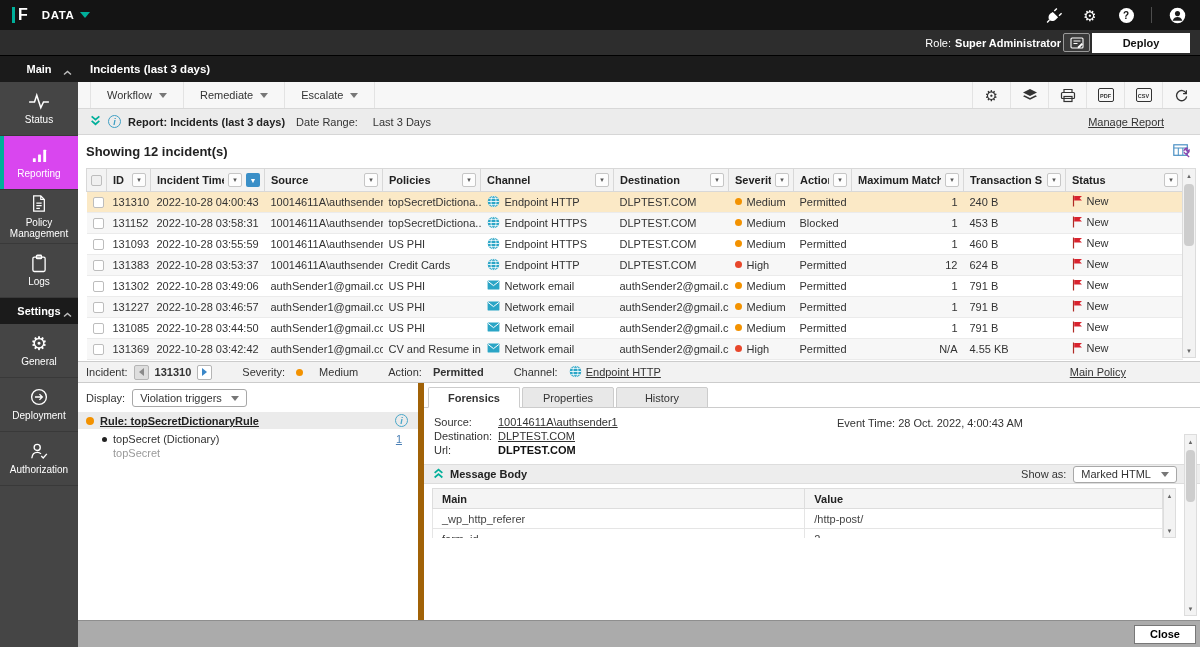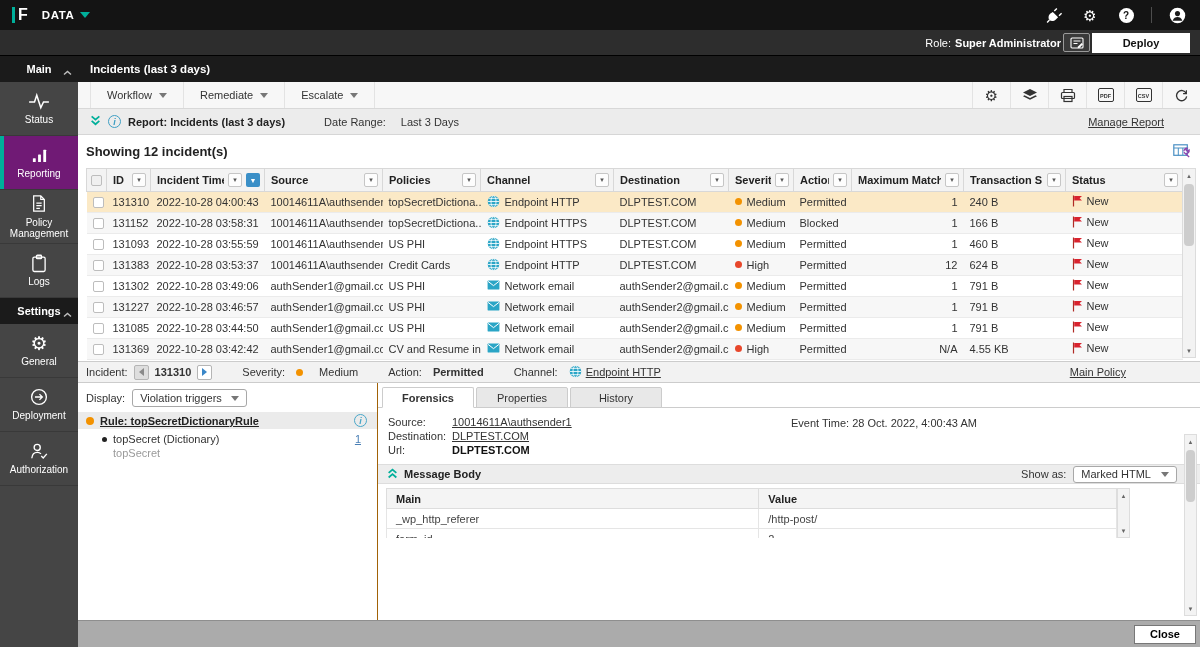--- a/index.html
+++ b/index.html
@@ -25,21 +25,21 @@
 .role-text b{margin-left:4px;}
 .note-btn{width:27px;height:19px;background:#3a3a3a;border:1px solid #9a9a9a;border-radius:2px;display:flex;align-items:center;justify-content:center;cursor:pointer;}
 .deploy-btn{min-width:98px;height:20px;background:#fff;border:1px solid #fff;color:#111;font-weight:bold;font-size:11px;cursor:pointer;font-family:inherit;}
 
 
 .shell{display:flex;height:591px;flex-shrink:0;}
 .sidebar{width:78px;background:#454545;display:flex;flex-direction:column;flex-shrink:0;}
 .sb-header{height:26px;background:#1b1b1b;color:#fff;font-weight:bold;font-size:11px;display:flex;align-items:center;justify-content:center;cursor:pointer;position:relative;flex-shrink:0;}
 .sb-header .chev{position:absolute;right:6px;top:10px;}
 .sb-item{height:54px;display:flex;flex-direction:column;align-items:center;justify-content:center;gap:3px;color:#fff;border-bottom:1px solid #393939;cursor:pointer;position:relative;flex-shrink:0;}
-.sb-item.active{background:#701a75;}
+.sb-item.active{background:#d946ef;}
 .sb-item.active::before{content:"";position:absolute;left:0;top:0;bottom:0;width:4px;background:#00af9a;}
 .sb-icon{height:20px;display:flex;align-items:center;justify-content:center;}
 .sb-gear{font-size:19px;color:#fff;line-height:1;}
 .sb-label{font-size:10px;text-align:center;line-height:1.15;padding:0 1px;}
 
 .content{flex:1;display:flex;flex-direction:column;background:#fff;min-width:0;}
 .page-title{height:26px;background:#1b1b1b;color:#fff;font-weight:bold;font-size:11.5px;display:flex;align-items:center;padding:0 12px;flex-shrink:0;}
 
 
 .action-bar{height:27px;background:#f7f7f7;border-bottom:1px solid #d8d8d8;display:flex;align-items:center;padding-left:12px;flex-shrink:0;}
@@ -48,21 +48,21 @@
 .dd-caret{width:0;height:0;border-left:4px solid transparent;border-right:4px solid transparent;border-top:5px solid #777;}
 .action-icons{margin-left:auto;display:flex;height:100%;}
 .aicon{width:38px;height:100%;display:flex;align-items:center;justify-content:center;border-left:1px solid #e3e3e3;cursor:pointer;color:#333;}
 .doc-ic{width:16px;height:14px;border:1.2px solid #333;border-radius:2px;display:flex;align-items:flex-end;justify-content:center;}
 .doc-ic .bdg{font-size:5.5px;font-weight:bold;line-height:1.6;letter-spacing:0;}
 
 
 .report-bar{height:26px;background:#ececec;border-bottom:1px solid #d6d6d6;display:flex;align-items:center;padding:0 12px;gap:7px;flex-shrink:0;}
 .info-circle{width:13px;height:13px;border:1.2px solid #3f9fc4;border-radius:50%;color:#3f9fc4;font-size:9px;font-weight:bold;font-style:italic;display:flex;align-items:center;justify-content:center;flex-shrink:0;}
 .report-title{font-weight:bold;color:#222;}
-.dr-label{margin-left:32px;color:#333;}
+.dr-label{margin-left:4px;color:#333;}
 .dr-value{margin-left:8px;}
 .manage-link{margin-left:auto;color:#333;text-decoration:underline;cursor:pointer;margin-right:24px;}
 
 
 .showing-row{height:33px;display:flex;align-items:center;padding:0 8px;position:relative;flex-shrink:0;}
 .showing{font-weight:bold;font-size:13px;color:#222;}
 .grid-edit{position:absolute;right:8px;top:9px;cursor:pointer;}
 
 
 .grid-wrap{height:193px;position:relative;padding-left:8px;flex-shrink:0;}
@@ -95,21 +95,21 @@
 .nav-btn.prev{background:#dedede;}
 .tri-l{width:0;height:0;border-top:4px solid transparent;border-bottom:4px solid transparent;border-right:5px solid #8a8a8a;}
 .tri-r{width:0;height:0;border-top:4px solid transparent;border-bottom:4px solid transparent;border-left:5px solid #3a87c8;}
 .inc-id{font-weight:bold;}
 .ib-group{display:flex;align-items:center;gap:11px;margin-left:24px;}
 .chan-link{text-decoration:underline;cursor:pointer;display:flex;align-items:center;gap:4px;}
 .tune-link{margin-left:auto;text-decoration:underline;cursor:pointer;margin-right:66px;color:#333;}
 
 
 .detail{flex:1;display:flex;min-height:0;}
-.detail-left{width:300px;border-right:1px solid #a16207;padding-top:5px;flex-shrink:0;}
+.detail-left{width:346px;border-right:6px solid #a16207;padding-top:5px;flex-shrink:0;}
 .display-row{display:flex;align-items:center;gap:7px;padding:1px 8px 5px;}
 .select-box{border:1px solid #a8a8a8;border-radius:3px;height:18px;display:flex;align-items:center;gap:9px;padding:0 7px;background:#fff;cursor:pointer;}
 .rule-row{background:#ebebeb;height:17px;display:flex;align-items:center;padding:0 10px 0 8px;gap:6px;}
 .rule-dot{width:8px;height:8px;border-radius:50%;background:#f39200;flex-shrink:0;}
 .rule-label{font-weight:bold;color:#222;text-decoration:underline;}
 .rule-info{margin-left:auto;width:13px;height:13px;border:1.2px solid #49a7c9;border-radius:50%;color:#49a7c9;font-size:9px;font-style:italic;font-weight:bold;display:flex;align-items:center;justify-content:center;cursor:pointer;}
 .trigger-row{display:flex;align-items:center;padding:4px 16px 0 24px;gap:6px;}
 .blk-dot{width:5px;height:5px;border-radius:50%;background:#222;flex-shrink:0;}
 .trig-count{margin-left:auto;text-decoration:underline;color:#4a7fb5;cursor:pointer;}
 .trigger-sub{padding:2px 0 0 35px;color:#9a9a9a;}
@@ -481,21 +481,21 @@
                         <ellipse cx="7" cy="7" rx="2.7" ry="6.2" fill="none" stroke="#fff" stroke-width="0.9"></ellipse>
                         <path d="M0.8 7 h12.4 M1.9 3.6 h10.2 M1.9 10.4 h10.2" stroke="#fff" stroke-width="0.9" fill="none"></path>
                       </svg></span>
                     <span>Endpoint HTTPS</span>
                   </span>
                 </td>
                 <td class="c-dest">DLPTEST.COM</td>
                 <td class="c-sev"><span class="sev-dot" style="background:#f39200"></span><span>Medium</span></td>
                 <td class="c-action">Blocked</td>
                 <td class="c-matches">1</td>
-                <td class="c-size">166 B</td>
+                <td class="c-size">453 B</td>
                 <td class="c-status"><span class="flag"><svg width="11" height="12" viewBox="0 0 11 12">
                       <path d="M1.5 0.5 V11.5" stroke="#b02a25" stroke-width="1.2"></path>
                       <path d="M2.2 1 H10 L7.6 3.3 L10 5.6 H2.2 Z" fill="#d9232e"></path>
                     </svg></span><span>New</span></td>
               </tr>
               <tr class="">
                 <td class="c-cb"><span class="cb"></span></td>
                 <td class="c-id">131093</td>
                 <td class="c-time">2022-10-28 03:55:59</td>
                 <td class="c-source">10014611A\authsender1</td>

